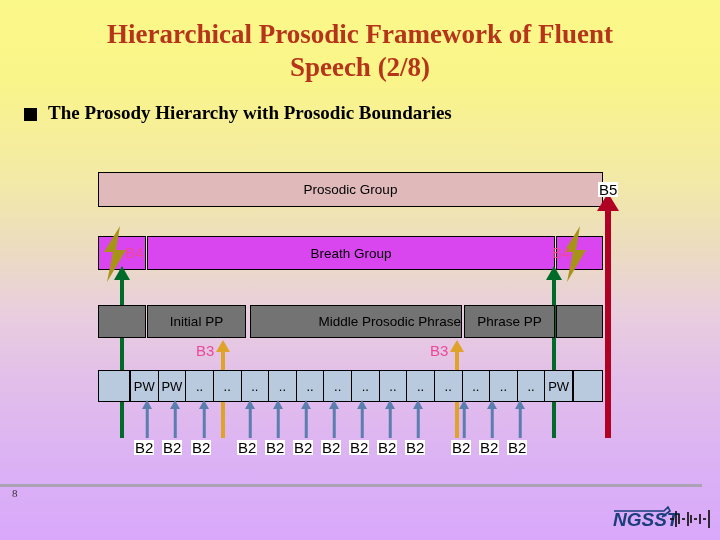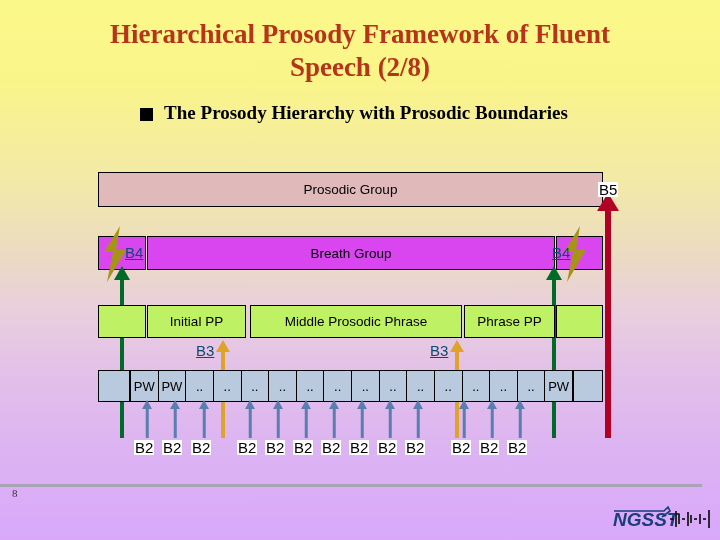--- a/index.html
+++ b/index.html
@@ -13,21 +13,21 @@
   
   #title{
     position:absolute;left:0;top:18px;width:720px;text-align:center;
     font-family:"Liberation Serif", serif;
     font-weight:bold;font-size:27px;line-height:33px;color:#b5341a;
   }
 
   
   #bullet-row{
     position:absolute;left:24px;top:102px;width:660px;
-    display:flex;align-items:center;gap:11px;justify-content:center;
+    display:flex;align-items:center;gap:11px;
   }
   #bullet-mark{
     width:13px;height:13px;background:#000;flex:0 0 auto;margin-top:2px;
   }
   #bullet-text{
     font-family:"Liberation Serif", serif;
     font-weight:bold;font-size:19px;color:#000;white-space:nowrap;
   }
 
   
@@ -35,30 +35,30 @@
 
   .bar{position:absolute;box-sizing:border-box;border:1px solid #000;
        display:flex;align-items:center;justify-content:center;
        font-size:13.5px;color:#000;white-space:nowrap;}
 
   
   .pg-bar{background:#e0b9bb;}
   
   .bg-bar{background:#d946ef;}
   
-  .pp-bar{background:#bef264;}
+  .pp-bar{background:#737373;}
   
   .pw-bar{background:#b9c9de;}
 
   .lbl-white{
     position:absolute;background:#fff;color:#000;font-size:15px;
     line-height:15px;padding:0 1px;white-space:nowrap;
   }
   .lbl-plain{
-    position:absolute;color:#0c4a6e;font-size:15px;line-height:15px;white-space:nowrap;text-decoration:underline;
+    position:absolute;color:#ec4899;font-size:15px;line-height:15px;white-space:nowrap;
   }
   .pw-txt{font-size:13px;}
   .dots{font-size:13px;letter-spacing:0px;}
 
   
   .arrow{position:absolute;}
   .arrow .shaft{position:absolute;left:50%;transform:translateX(-50%);}
   .arrow .head{position:absolute;left:50%;transform:translateX(-50%);
                width:0;height:0;border-style:solid;}
 
@@ -69,21 +69,21 @@
   #footer-line{position:absolute;left:0;top:484px;width:702px;height:3px;
                background:#a9a3b4;}
   #page-num{position:absolute;left:12px;top:487px;font-size:11px;color:#333;
             font-family:"Liberation Serif", serif;}
   #logo{position:absolute;left:612px;top:505px;width:100px;height:28px;}
 </style>
 </head>
 <body>
 
 <div id="title">
-  <div>Hierarchical Prosody Framework of Fluent</div>
+  <div>Hierarchical Prosodic Framework of Fluent</div>
   <div>Speech (2/8)</div>
 </div>
 
 <div id="bullet-row">
   <div id="bullet-mark"></div>
   <div id="bullet-text">The Prosody Hierarchy with Prosodic Boundaries</div>
 </div>
 
 <div id="diagram">
 
@@ -121,21 +121,21 @@
   </div>
   <div class="arrow" style="left:546px;top:266px;width:16px;height:172px;">
     <div class="shaft" style="top:12px;width:4px;height:160px;background:#006b28;"></div>
     <div class="head" style="top:0;border-width:0 8px 14px 8px;border-color:transparent transparent #006b28 transparent;"></div>
   </div>
 
   <div class="bar pp-bar" style="left:98px;top:305px;width:48px;height:33px;"></div>
   <div class="bar pp-bar" style="left:147px;top:305px;width:99px;height:33px;">
     <span>Initial PP</span>
   </div>
-  <div class="bar pp-bar" style="left:250px;top:305px;width:212px;height:33px;">
+  <div class="bar pp-bar" style="left:250px;top:305px;width:212px;height:33px;justify-content:flex-end;">
     <span>Middle Prosodic Phrase</span>
   </div>
   <div class="bar pp-bar" style="left:464px;top:305px;width:91px;height:33px;">
     <span>Phrase PP</span>
   </div>
   <div class="bar pp-bar" style="left:556px;top:305px;width:47px;height:33px;"></div>
 
   <div class="arrow" style="left:216px;top:340px;width:14px;height:98px;">
     <div class="shaft" style="top:10px;width:4px;height:88px;background:#e0a32a;"></div>
     <div class="head" style="top:0;border-width:0 7px 12px 7px;border-color:transparent transparent #e0a32a transparent;"></div>

